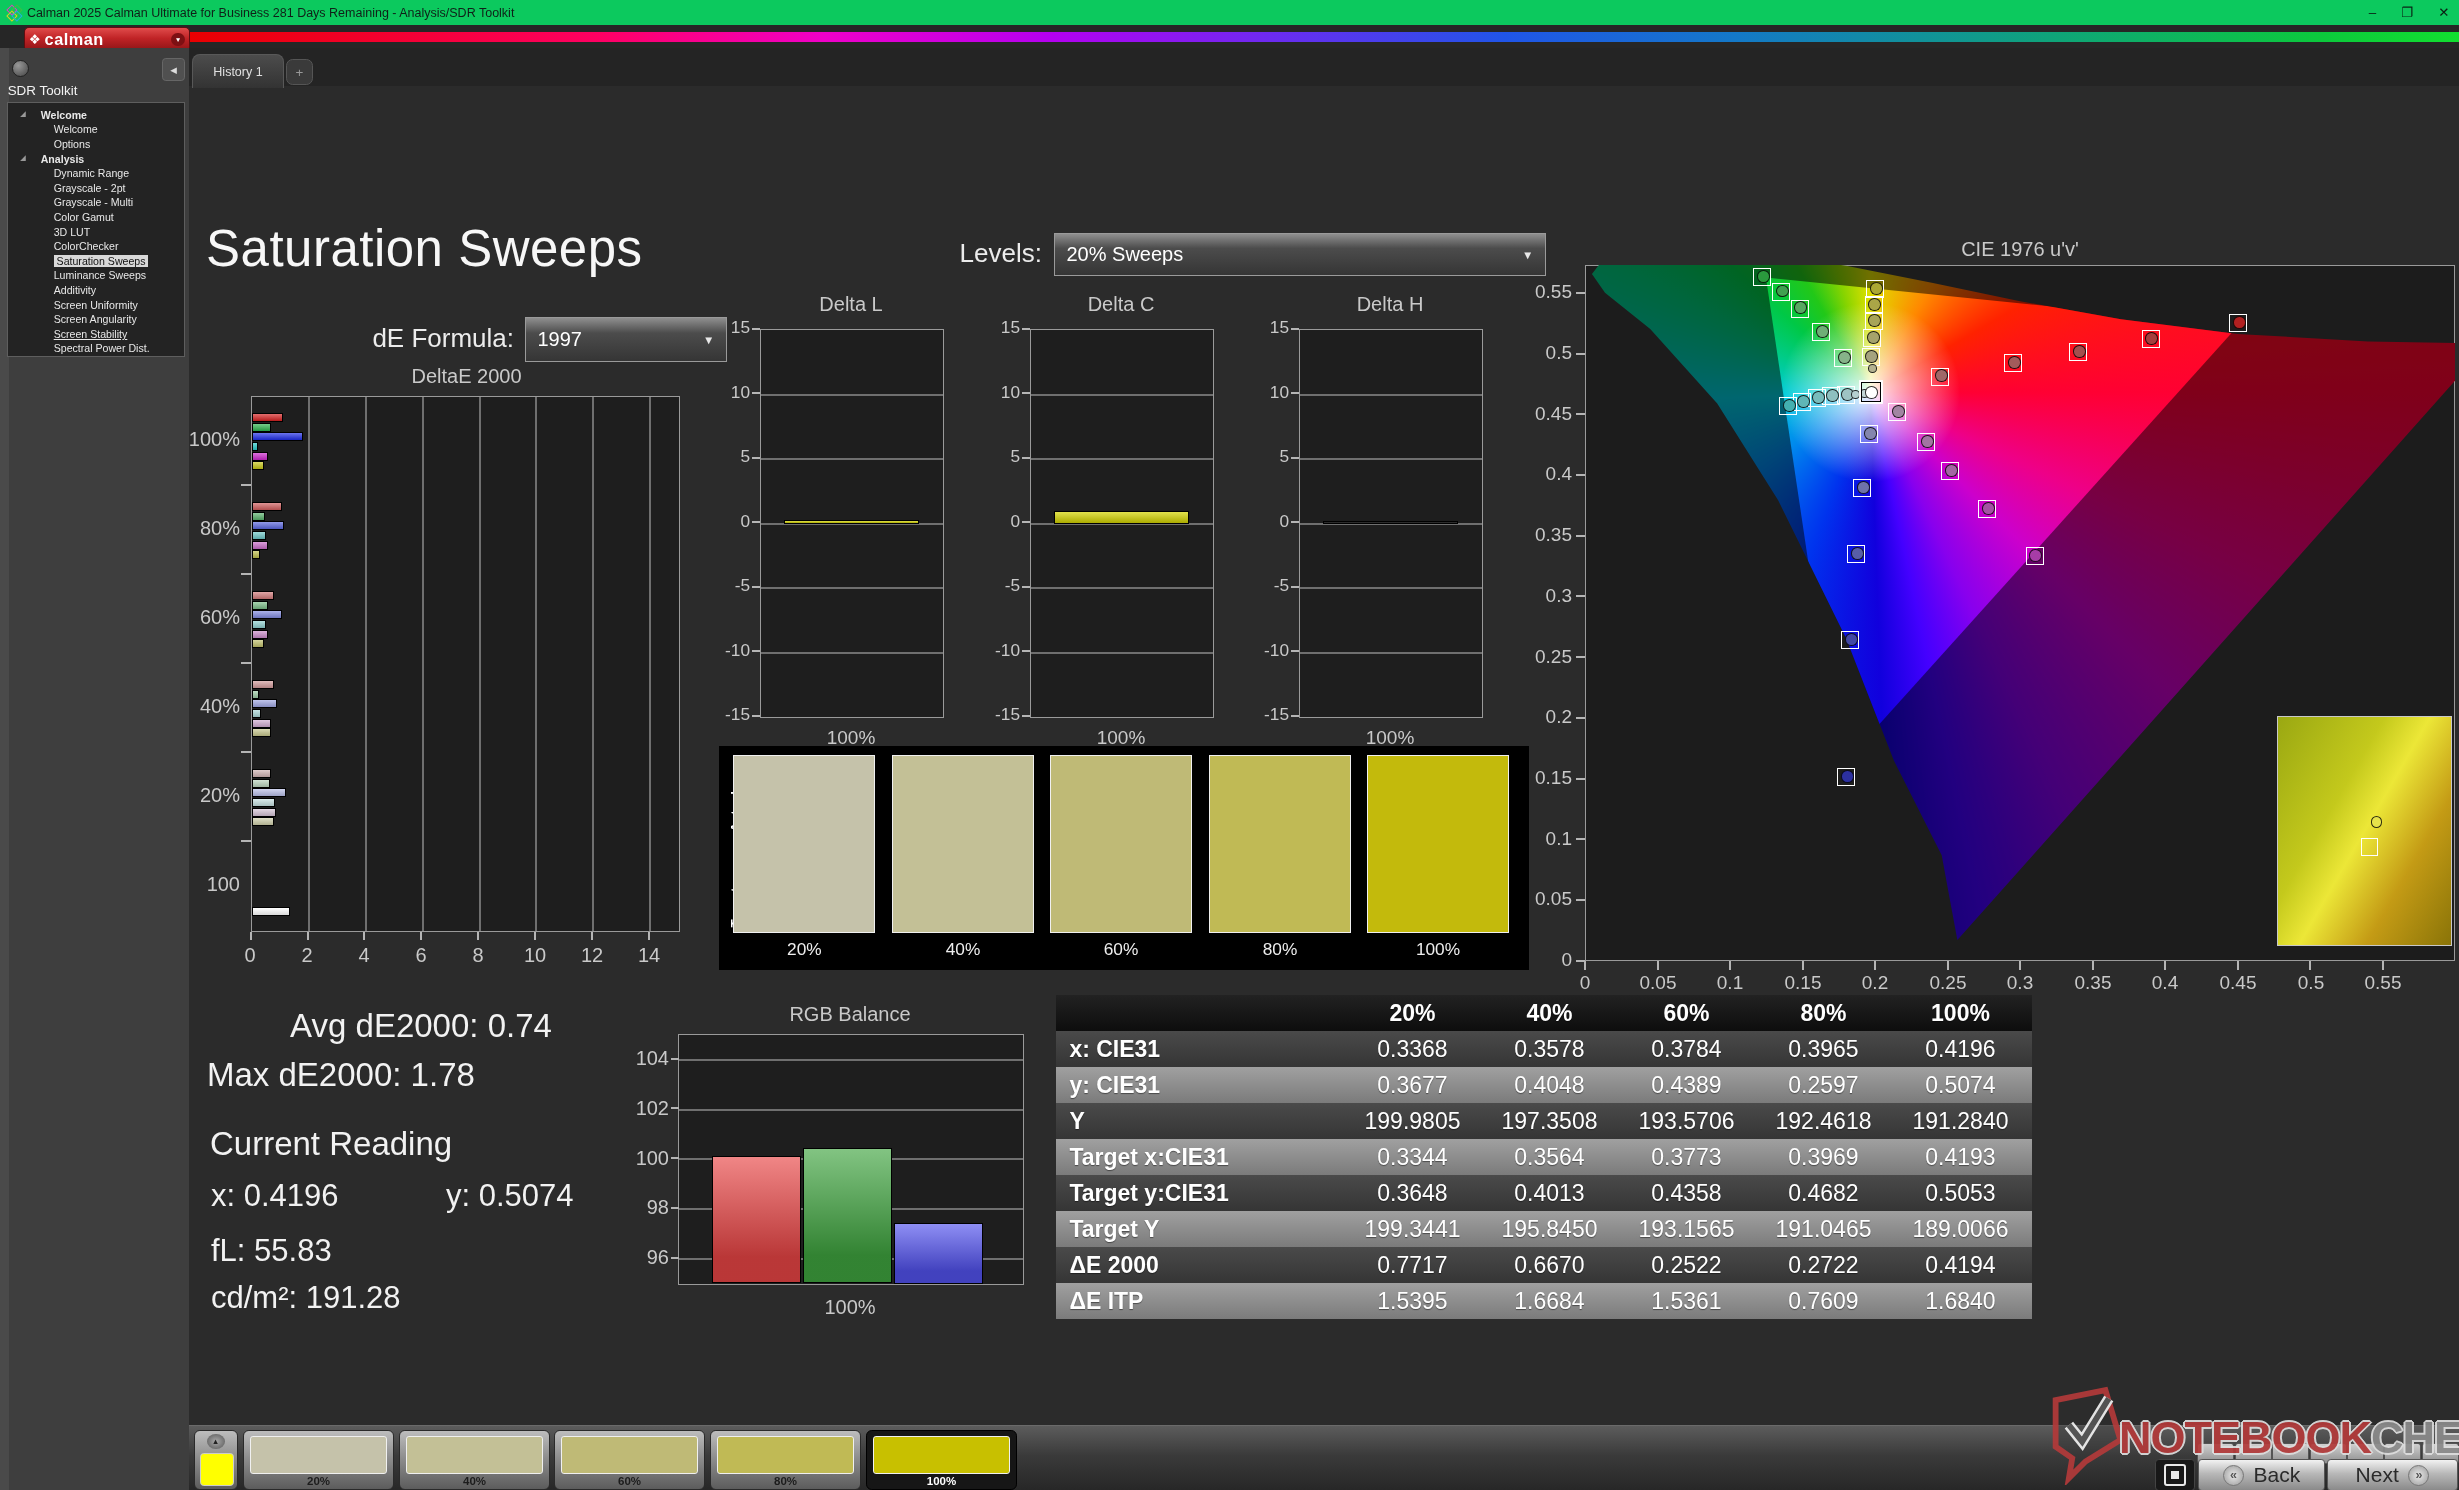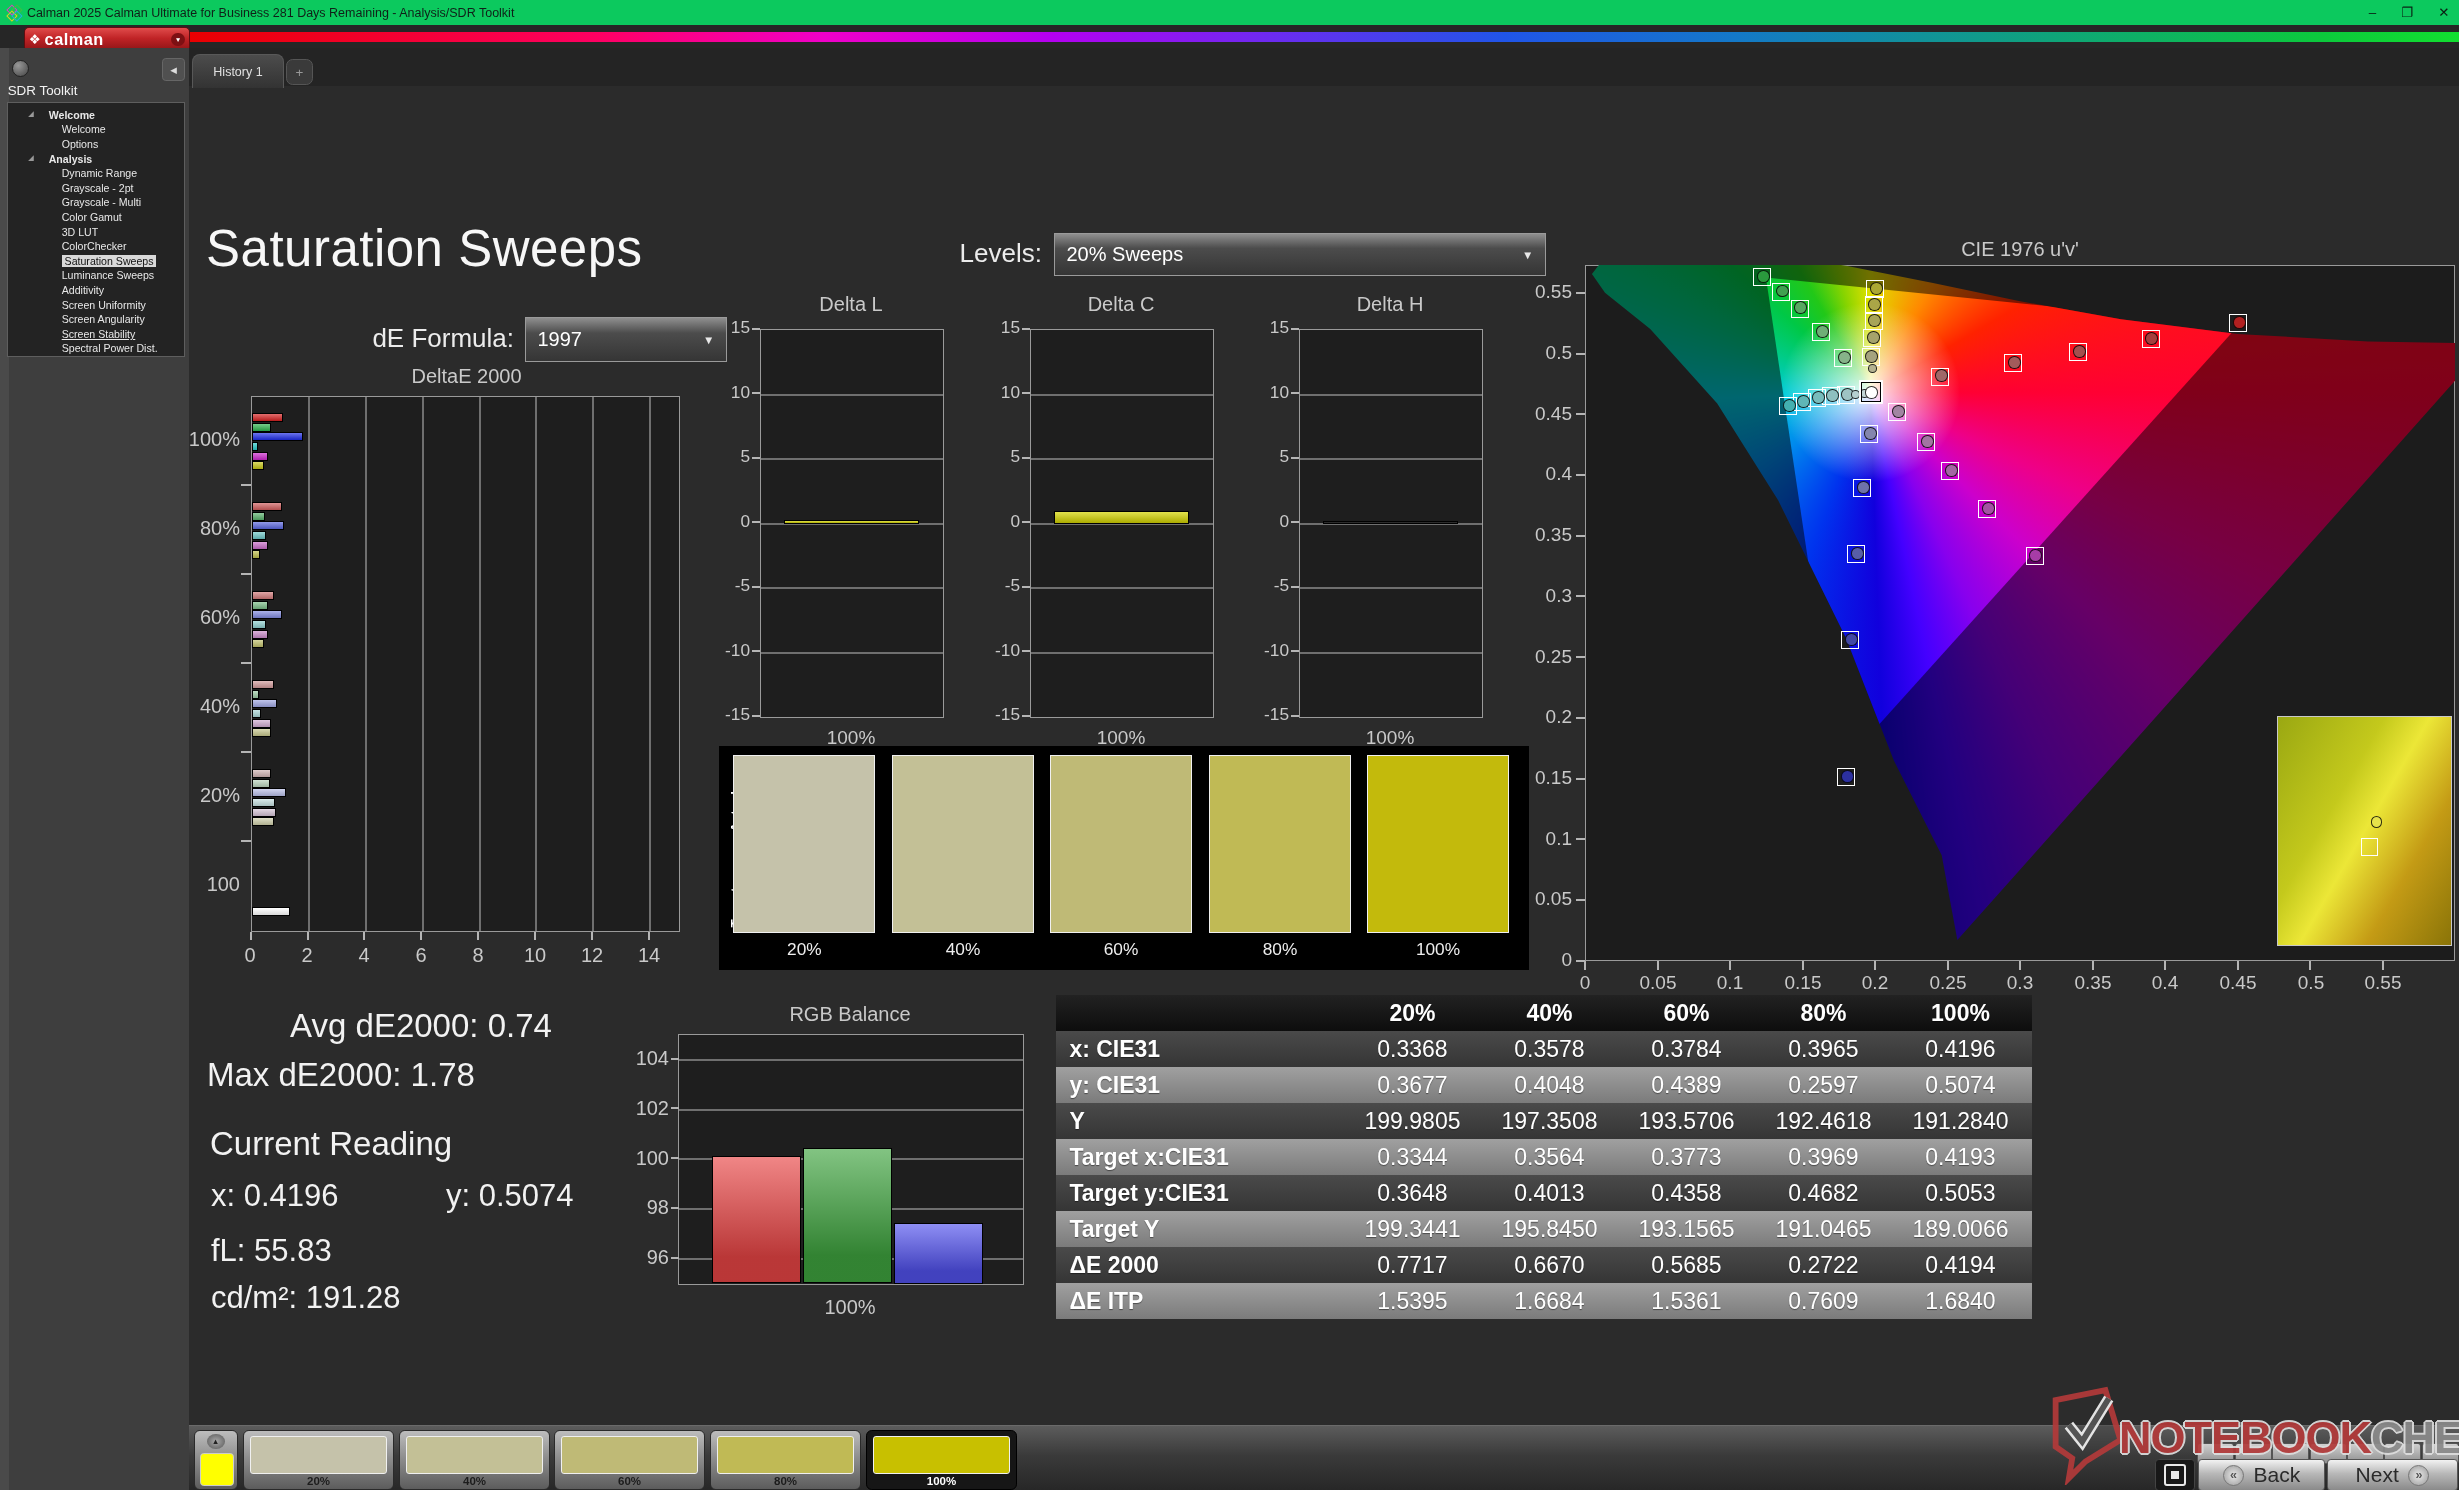--- a/index.html
+++ b/index.html
@@ -40,21 +40,21 @@
   #addtab{left:286px;top:59px;width:25px;height:24px;background:#3a3a3a;border:1px solid #555;border-radius:6.7px;color:#999;
       display:flex;align-items:center;justify-content:center;font-size:13.4px;}
   
   #sidebar{left:0;top:48px;width:189px;height:1443px;background:#3e3e3e;}
   #gutter{left:0;top:48px;width:8.6px;height:1443px;background:#4a4a4a;}
   #sb-dot{left:11.5px;top:60px;width:15.4px;height:15.4px;border-radius:50%;background:radial-gradient(circle at 35% 30%,#999,#444);border:1px solid #222;}
   #sb-collapse{left:162px;top:58px;width:21px;height:21px;background:#505050;border:1px solid #666;border-radius:3.8px;
       color:#ddd;font-size:8.6px;display:flex;align-items:center;justify-content:center;}
   #sb-title{left:7.7px;top:83px;font-size:13.4px;color:#f2f2f2;}
   #tree{left:6.7px;top:102px;width:176px;height:253px;background:#232323;border:1px solid #5e5e5e;overflow:hidden;}
-  .tree-row{position:absolute;left:16px;width:100%;height:14.4px;font-size:10.6px;color:#e8e8e8;white-space:nowrap;padding-left:20px;}
+  .tree-row{position:absolute;left:8px;width:100%;height:14.4px;font-size:10.6px;color:#e8e8e8;white-space:nowrap;padding-left:20px;}
   .tree-row .arr{position:absolute;left:4.8px;top:1.9px;font-size:6.7px;color:#999;}
   .tree-row.bold{font-weight:bold;}
   .tree-row .lbl{position:absolute;top:1px;}
   .tree-row .lbl.sel{background:#d9d9d9;color:#111;padding:0 2.9px;}
   
   #pagetitle{left:206px;top:219px;font-size:51px;font-weight:300;color:#f7f7f7;letter-spacing:0.5px;}
   .biglabel{font-size:26px;color:#ececec;}
   .dropdown{background:linear-gradient(#8f8f8f,#4c4c4c 35%,#353535);border:1px solid #9a9a9a;color:#fff;
      display:flex;align-items:center;padding:0 11.5px;font-size:20px;justify-content:space-between;}
   .dropdown .arrow{margin-left:auto;font-size:11.5px;color:#e8e8e8;}
@@ -642,21 +642,21 @@
         <div class="cell">199.3441</div>
         <div class="cell">195.8450</div>
         <div class="cell">193.1565</div>
         <div class="cell">191.0465</div>
         <div class="cell">189.0066</div>
       </div>
       <div class="trow dark" style="top: 252px;">
         <div class="rlab">ΔE 2000</div>
         <div class="cell">0.7717</div>
         <div class="cell">0.6670</div>
-        <div class="cell">0.5685</div>
+        <div class="cell">0.2522</div>
         <div class="cell">0.2722</div>
         <div class="cell">0.4194</div>
       </div>
       <div class="trow light" style="top: 288px;">
         <div class="rlab">ΔE ITP</div>
         <div class="cell">1.5395</div>
         <div class="cell">1.6684</div>
         <div class="cell">1.5361</div>
         <div class="cell">0.7609</div>
         <div class="cell">1.6840</div>

